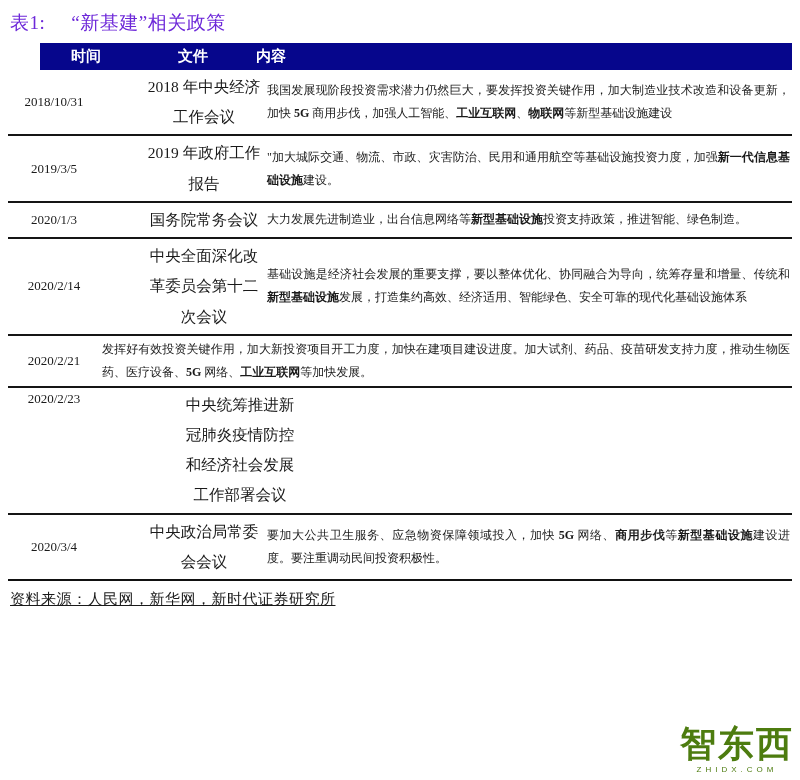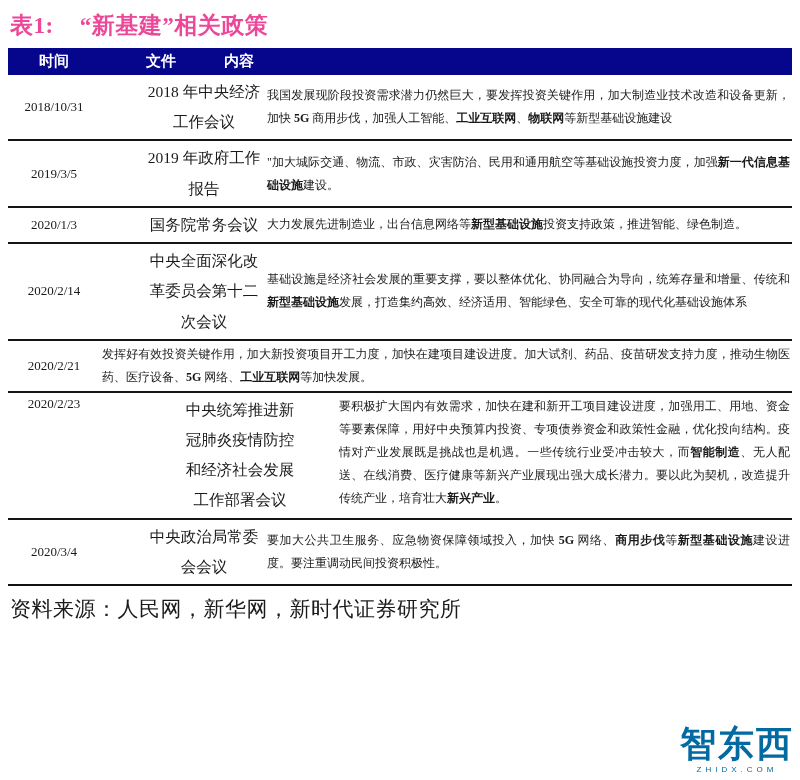--- a/index.html
+++ b/index.html
@@ -8,37 +8,38 @@
     width: 800px; height: 780px;
     font-family: "Liberation Serif", "DejaVu Serif", serif;
     color: #1a1a1a;
     position: relative;
     overflow: hidden;
   }
   .page { position: relative; width: 800px; height: 780px; padding: 8px 8px 0 8px; }
 
   
   .title {
-    color: #ec4899;
-    font-weight: bold;
-    font-size: 23px;
+    color: #6d28d9;
+    font-weight: normal;
+    font-size: 19px;
     padding: 2px 2px 7px 2px;
     letter-spacing: 0.5px;
   }
   .title .tlabel { margin-right: 26px; }
 
   
   .thead {
     background: #06068c;
     color: #ffffff;
     display: flex;
     height: 27px;
     align-items: center;
     font-weight: bold;
     font-size: 15px;
+    margin-left: 32px;
   }
   .cell { padding: 0 2px; }
   .c-time { width: 92px; text-align: center; flex: 0 0 auto; }
   .c-file { width: 122px; text-align: center; flex: 0 0 auto; }
   .c-content { flex: 1 1 auto; }
   .thead .c-content { text-align: left; }
 
   
   .trow {
     display: flex;
@@ -62,32 +63,33 @@
   .trow .c-content {
     font-size: 12px;
     line-height: 1.92;
     text-align: justify;
     padding-right: 2px;
   }
   .bold { font-weight: bold; }
 
   
   .source {
-    font-size: 21px;
+    font-size: 15px;
     padding: 9px 2px 0 2px;
     letter-spacing: 0.5px;
+    text-decoration: underline;
   }
 
   
   .watermark {
     position: absolute;
     right: 6px;
     bottom: 6px;
     text-align: center;
-    color: #0369a1;
+    color: #4d7c0f;
     pointer-events: none;
     line-height: 1;
   }
   .watermark .wm-main {
     font-size: 36px;
     font-weight: bold;
     letter-spacing: 2px;
   }
   .watermark .wm-sub {
     font-size: 8px;
@@ -137,21 +139,20 @@
   </div>
 
   <div class="trow">
     <div class="cell c-time time">2020/2/21</div>
     <div class="cell c-content content"><span>发挥好有效投资关键作用，加大新投资项目开工力度，加快在建项目建设进度。加大试剂、药品、疫苗研发支持力度，推动生物医药、医疗设备、</span><span class="bold">5G</span><span> 网络、</span><span class="bold">工业互联网</span><span>等加快发展。</span></div>
   </div>
 
   <div class="trow">
     <div class="cell c-time time">2020/2/23</div>
     <div class="cell c-file file">中央统筹推进新冠肺炎疫情防控和经济社会发展工作部署会议</div>
-    <div class="cell c-content content"><span>要积极扩大国内有效需求，加快在建和新开工项目建设进度，加强用工、用地、资金等要素保障，用好中央预算内投资、专项债券资金和政策性金融，优化投向结构。疫情对产业发展既是挑战也是机遇。一些传统行业受冲击较大，而</span><span class="bold">智能制造</span><span>、无人配送、在线消费、医疗健康等新兴产业展现出强大成长潜力。要以此为契机，改造提升传统产业，培育壮大</span><span class="bold">新兴产业</span><span>。</span></div>
   </div>
 
   <div class="trow">
     <div class="cell c-time time">2020/3/4</div>
     <div class="cell c-file file">中央政治局常委会会议</div>
     <div class="cell c-content content"><span>要加大公共卫生服务、应急物资保障领域投入，加快 </span><span class="bold">5G</span><span> 网络、</span><span class="bold">商用步伐</span><span>等</span><span class="bold">新型基础设施</span><span>建设进度。要注重调动民间投资积极性。</span></div>
   </div>
 </div>
 
   <div class="source">资料来源：人民网，新华网，新时代证券研究所</div>

